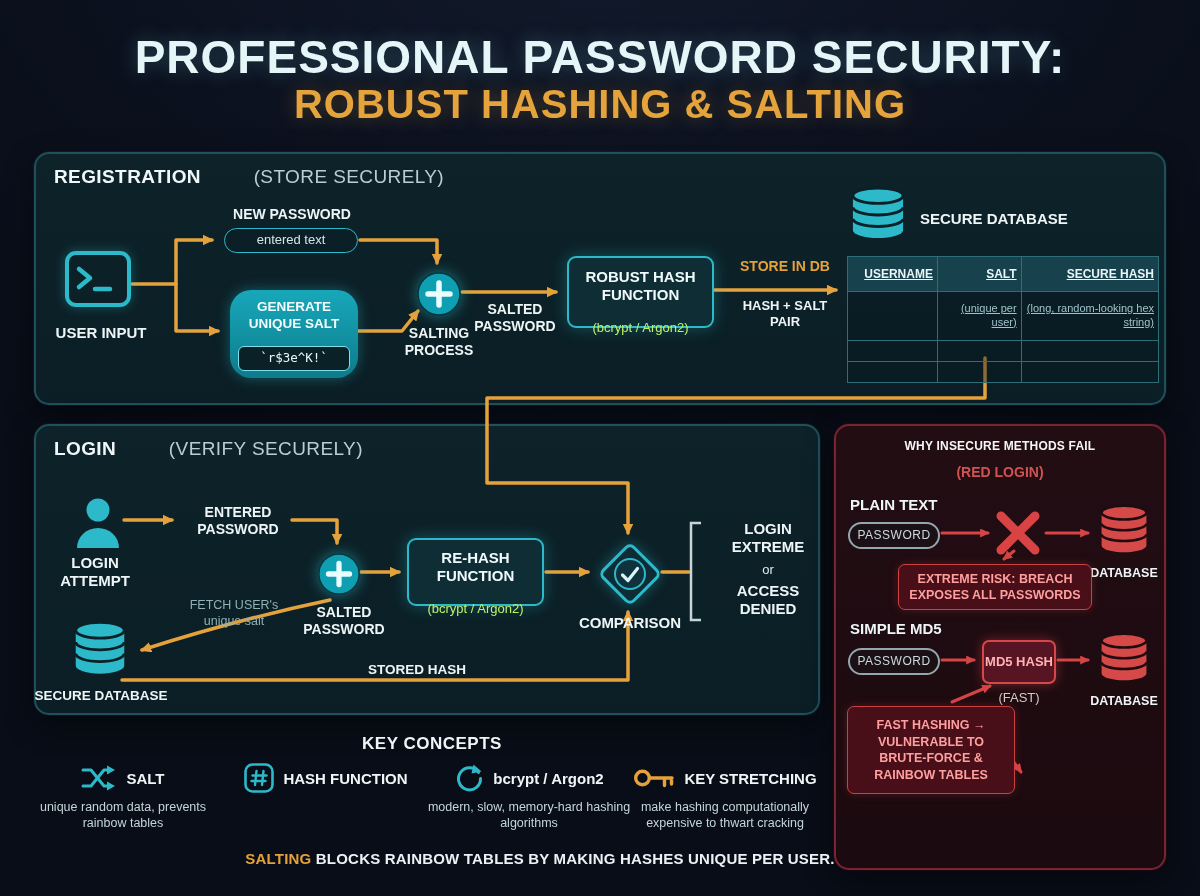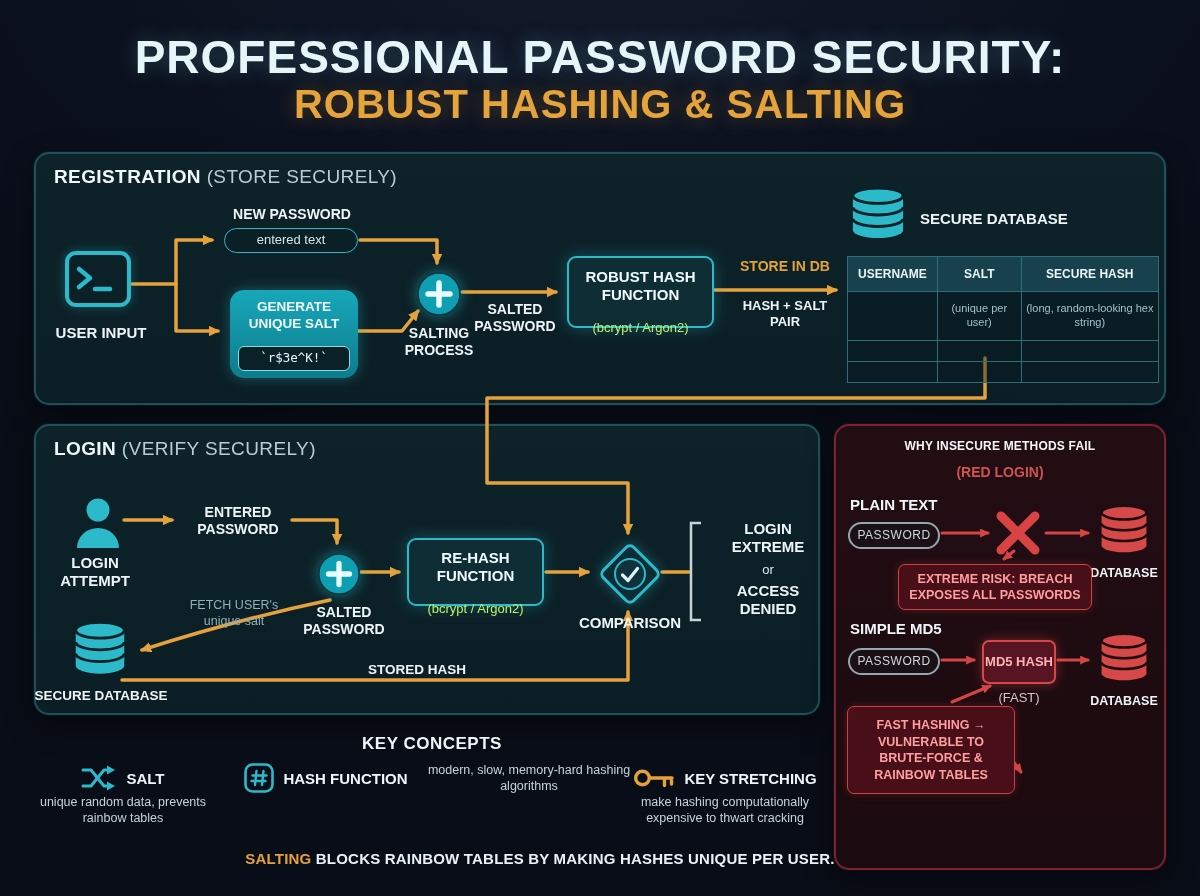--- a/index.html
+++ b/index.html
@@ -10,43 +10,43 @@
   .overlay { position:absolute; left:0; top:0; z-index:1; pointer-events:none; }
   .abs { position:absolute; z-index:2; }
   .panel { position:absolute; border-radius:15px;
            background:linear-gradient(180deg,#0d2229 0%,#0b1e25 100%);
            border:2px solid #20505a;
            box-shadow:0 0 0 1px rgba(44,185,201,.07), 0 10px 30px rgba(0,0,0,.45); }
   .panel.redp { background:linear-gradient(180deg,#220d13 0%,#1b0a0f 100%); border-color:#7c2230;
                 box-shadow:0 0 0 1px rgba(214,69,69,.08), 0 10px 30px rgba(0,0,0,.45); }
   .panel-h { font-size:19px; letter-spacing:.4px; color:#f0f7f8; white-space:nowrap; }
   .panel-h b { font-weight:bold; }
-  .panel-h .rest { font-weight:normal; color:#b9ced3; }
+  .panel-h .rest { font-weight:normal; color:#b9ced3;margin-left:47px; }
   .title1 { font-size:46px; font-weight:bold; text-align:center; letter-spacing:1px; color:#e6f5f7;
             text-shadow:0 0 20px rgba(125,220,240,.28); }
   .title2 { font-size:40px; font-weight:bold; text-align:center; letter-spacing:1px; color:#e5a33c;
             text-shadow:0 0 20px rgba(229,163,60,.30); }
   .lbl { font-weight:bold; color:#edf5f6; text-align:center; line-height:1.22; }
   .lbl14 { font-size:14px; } .lbl15 { font-size:15px; }
   .gold { color:#e5a23c; }
   .pill { border:1.5px solid #2cb9c9; border-radius:13px; background:rgba(10,30,37,.6);
           color:#cfe7eb; font-size:13px; text-align:center; }
-  .saltgen { background:linear-gradient(180deg,#17a8ba,#0d7c8c); border-radius:14px; text-align:center;
+  .saltgen { background:linear-gradient(180deg,#17a8ba,#0d7c8c); border-radius:21px; text-align:center;
              box-shadow:0 0 14px rgba(44,185,201,.40); }
   .saltgen-t { font-size:13.5px; font-weight:bold; color:#f2fdff; line-height:1.25; padding:9px 4px 0 4px; }
   .salt-value { position:absolute; left:8px; right:8px; bottom:7px; height:25px; line-height:22px;
                 background:#0a2127; border:1.5px solid #7fdde9; border-radius:6px;
                 font-family:"DejaVu Sans Mono",monospace; font-size:12.5px; color:#ecf9fb; }
   .plus { filter:drop-shadow(0 0 7px rgba(44,185,201,.55)); }
   .hashbox { background:#0e2d35; border:2px solid #2cb9c9; border-radius:9px; text-align:center;
              box-shadow:0 0 16px rgba(44,185,201,.35); padding:10px 8px 0 8px; }
   .hashbox .t { font-size:15px; font-weight:bold; color:#f0fafc; line-height:1.2; }
   .hashbox .s { font-size:13px; color:#bef264; margin-top:16px; }
   .dbtable { border-collapse:collapse; background:rgba(8,26,32,.4); }
-  .dbtable th, .dbtable td { border:1px solid #2e6e79; text-align:center; vertical-align:middle; padding:10px 4px; }
+  .dbtable th, .dbtable td { border:1px solid #2e6e79; text-align:right; vertical-align:middle; padding:10px 4px;text-decoration:underline; }
   .dbtable th { height:26px; background:#16414d; font-size:12px; font-weight:bold; color:#ebf5f7; }
   .dbtable tr.r1 td { height:46px; font-size:11px; color:#9fc3cb; line-height:1.25; }
   .dbtable tr.r2 td { height:16px; }
   .diamond-wrap { width:64px; height:64px; }
   .diamond { position:absolute; left:9px; top:9px; width:46px; height:46px; transform:rotate(45deg);
              background:#0d2c35; border:3px solid #2cb9c9; border-radius:7px;
              box-shadow:0 0 14px rgba(44,185,201,.40); }
   .diamond-circle { position:absolute; left:50%; top:50%; transform:translate(-50%,-50%);
                     width:32px; height:32px; border:2.5px solid #2cb9c9; border-radius:50%;
                     background:#10323c; display:flex; align-items:center; justify-content:center; }
@@ -56,21 +56,21 @@
             font-weight:bold; font-size:12.5px; line-height:1.32; text-align:center;
             display:flex; align-items:center; justify-content:center; padding:4px 8px;
             box-shadow:0 0 10px rgba(204,66,66,.25); }
   .md5box { background:#571523; border:2px solid #d64848; border-radius:7px; color:#ffb3b3;
             font-weight:bold; font-size:13px; line-height:1.25; display:flex; align-items:center;
             justify-content:center; text-align:center; box-shadow:0 0 12px rgba(214,72,72,.45); }
   .rainbowbox { background:#2a0d14; border:1.5px solid #cc4242; border-radius:9px;
                 box-shadow:0 0 10px rgba(204,66,66,.25); }
   .kc-head { display:flex; align-items:center; justify-content:center; gap:9px; min-height:32px; }
   .kc-title { font-size:15px; font-weight:bold; color:#eef6f7; }
-  .kc-desc { font-size:12.5px; color:#c3d5d9; line-height:1.3; text-align:center; }
+  .kc-desc { margin-top:5px; font-size:12.5px; color:#c3d5d9; line-height:1.3; text-align:center; }
 </style>
 </head>
 <body>
 
 <div class="canvas">
 
   <div class="abs title1" style="left:0;top:30px;width:1200px">PROFESSIONAL PASSWORD SECURITY:</div>
   <div class="abs title2" style="left:0;top:82px;width:1200px">ROBUST HASHING &amp; SALTING</div>
 
   <section class="panel" style="left:34px;top:152px;width:1132px;height:253px">
@@ -276,20 +276,27 @@
           <line x1="19.5" y1="8" x2="18" y2="22"></line>
           <line x1="8.5" y1="12.5" x2="22.5" y2="12.5"></line>
           <line x1="7.5" y1="18" x2="21.5" y2="18"></line>
         </g>
       </svg>
       <span class="kc-title">HASH FUNCTION</span>
     </div>
   </div>
 
   <div class="abs" style="left:426px;top:762px;width:206px">
+    <div class="kc-head">
+      <svg width="30" height="30" viewBox="0 0 30 30">
+        <path d="M24.5 9.5 A11 11 0 1 0 26.5 15.5" fill="none" stroke="#2cb9c9" stroke-width="3" stroke-linecap="round"></path>
+        <path d="M19.5 1.5 L27.5 8.5 L17.5 10.5 Z" fill="#2cb9c9"></path>
+      </svg>
+      <span class="kc-title">bcrypt / Argon2</span>
+    </div>
     <div class="kc-desc">modern, slow, memory-hard hashing algorithms</div>
   </div>
 
   <div class="abs" style="left:620px;top:762px;width:210px">
     <div class="kc-head">
       <svg width="42" height="26" viewBox="0 0 42 26">
         <g fill="none" stroke="#e5a23c" stroke-width="3.4" stroke-linecap="round">
           <circle cx="9.5" cy="13" r="6.8"></circle>
           <path d="M16.5 13 H39 M31.5 13 V20.5 M38.5 13 V19"></path>
         </g>

